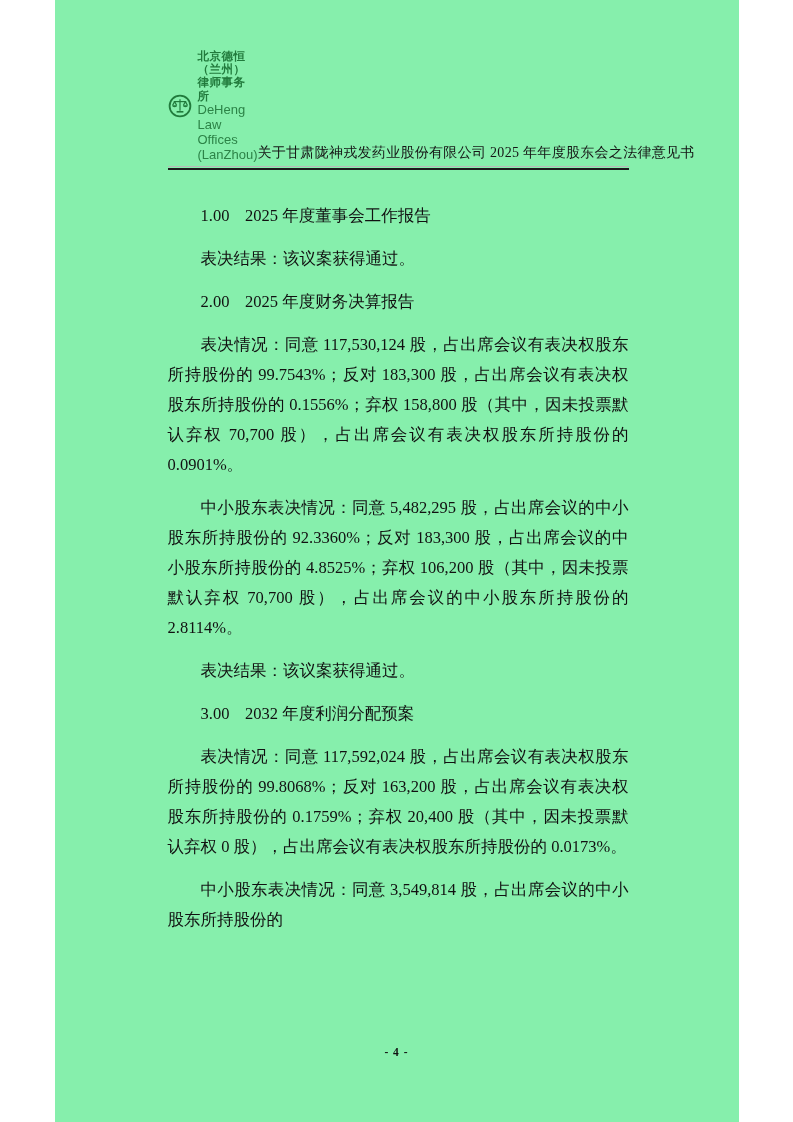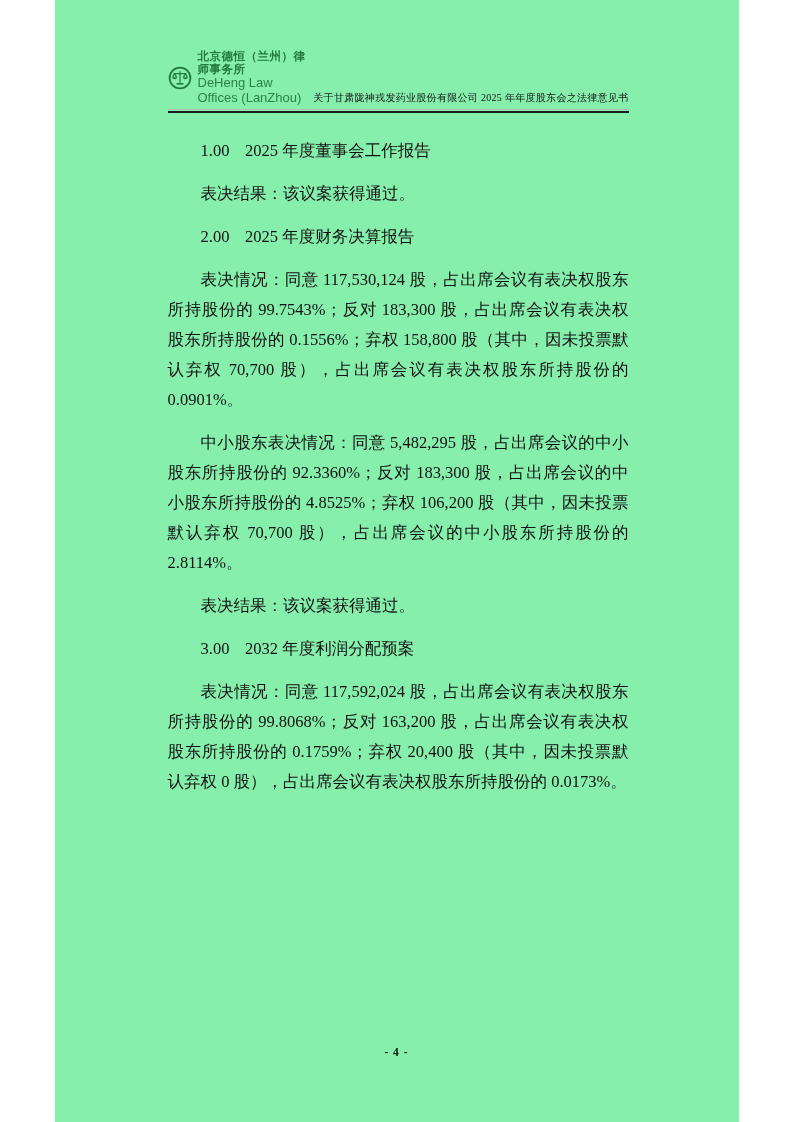--- a/index.html
+++ b/index.html
@@ -22,31 +22,31 @@
   .logo-text { line-height:1.15; }
   .firm-cn {
     font-family:"Liberation Sans","DejaVu Sans",sans-serif;
     font-weight:bold; font-size:11.5px; color:#217a3c; letter-spacing:0.5px;
   }
   .firm-en {
     font-family:"Liberation Sans","DejaVu Sans",sans-serif;
     font-size:13px; color:#2c8347;
   }
   .doc-title {
-    font-size:10px; color:#151515; white-space:nowrap;
+    font-size:14px; color:#151515; white-space:nowrap;
     padding-bottom:1px; letter-spacing:0.3px;
   }
   .header-rule {
     margin-top:3px; height:1px;
     border-top:1px solid #b9b9b9;
     border-bottom:2px solid #1b1b1b;
   }
 
   
-  .doc-body { padding-top:10px; font-size:16.5px; }
+  .doc-body { padding-top:18px; font-size:16.5px; }
   .sec-heading {
     font-size:16.5px; font-weight:normal;
     margin:13px 0; text-indent:2em; line-height:30px;
   }
   .sec-num { margin-right:0.95em; }
   .para {
     margin:13px 0; line-height:30px;
     text-indent:2em; text-align:justify;
   }
 
@@ -91,20 +91,21 @@
 
     <main class="doc-body" id="sections-root">
         <h2 class="sec-heading"><span class="sec-num">1.00</span><span>2025 年度董事会工作报告</span></h2>
         <p class="para">表决结果：该议案获得通过。</p>
         <h2 class="sec-heading"><span class="sec-num">2.00</span><span>2025 年度财务决算报告</span></h2>
         <p class="para">表决情况：同意 117,530,124 股，占出席会议有表决权股东所持股份的 99.7543%；反对 183,300 股，占出席会议有表决权股东所持股份的 0.1556%；弃权 158,800 股（其中，因未投票默认弃权 70,700 股），占出席会议有表决权股东所持股份的 0.0901%。</p>
         <p class="para">中小股东表决情况：同意 5,482,295 股，占出席会议的中小股东所持股份的 92.3360%；反对 183,300 股，占出席会议的中小股东所持股份的 4.8525%；弃权 106,200 股（其中，因未投票默认弃权 70,700 股），占出席会议的中小股东所持股份的 2.8114%。</p>
         <p class="para">表决结果：该议案获得通过。</p>
         <h2 class="sec-heading"><span class="sec-num">3.00</span><span>2032 年度利润分配预案</span></h2>
         <p class="para">表决情况：同意 117,592,024 股，占出席会议有表决权股东所持股份的 99.8068%；反对 163,200 股，占出席会议有表决权股东所持股份的 0.1759%；弃权 20,400 股（其中，因未投票默认弃权 0 股），占出席会议有表决权股东所持股份的 0.0173%。</p>
+        <p class="para">中小股东表决情况：同意 3,549,814 股，占出席会议的中小股东所持股份的</p>
       </main>
   </div>
 
   <footer class="ftr">
     <span>- 4 -</span>
   </footer>
 
 </div>
 
 </body></html>

